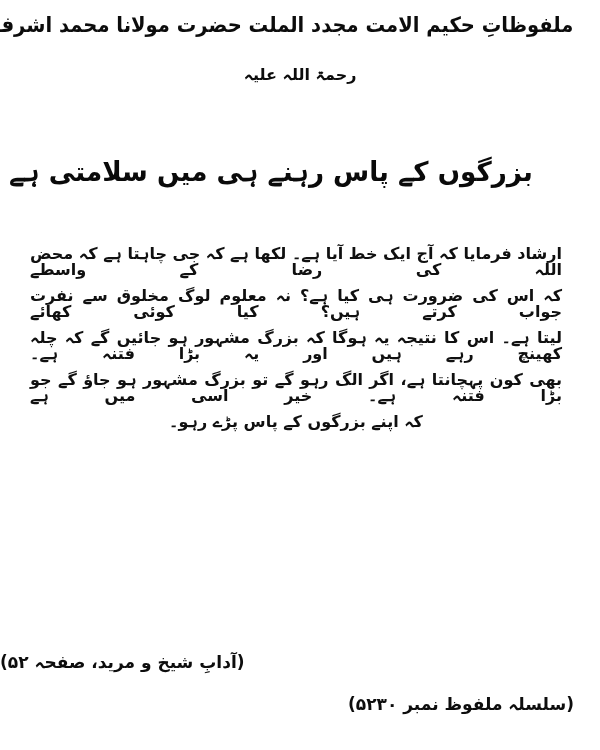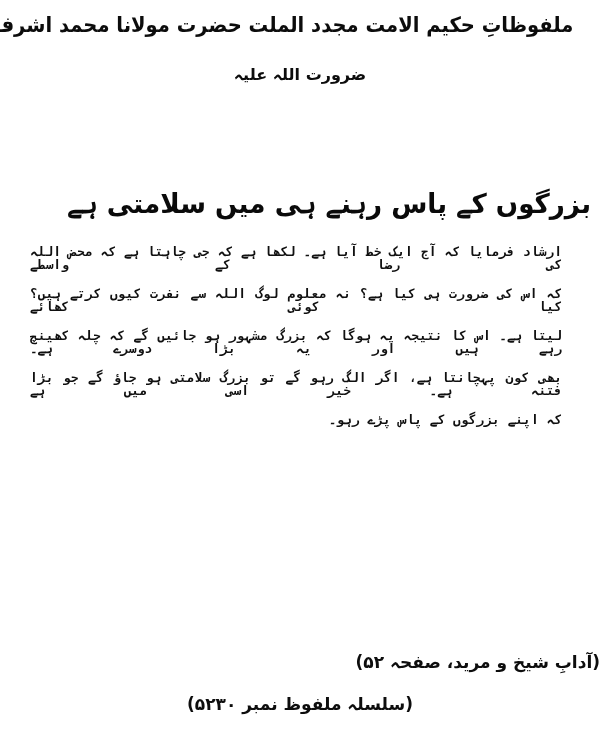--- a/index.html
+++ b/index.html
@@ -49,22 +49,21 @@
     color: #0c0c0c;
     line-height: 1.4;
   }
 
   
   .title-block {
     position: absolute;
     top: 152px;
     left: 0;
     right: 0;
-    text-align: right;
-    margin-top: 32px;
+    text-align: left;
   }
 
   .doc-title {
     font-size: 27px;
     font-weight: 700;
     line-height: 1.45;
     color: #0a0a0a;
     white-space: nowrap;
     transform: scaleX(0.97);
     transform-origin: center center;
@@ -73,101 +72,100 @@
   
   .body-block {
     position: absolute;
     top: 246px;
     right: 38px;
     left: 30px;
   }
 
   .body-line {
     display: flex;
-    font-size: 13px;
+    font-size: 16px;
     font-weight: 600;
     line-height: 1;
     height: 42px;
     align-items: center;
     color: #101010;
     white-space: nowrap;
     overflow: visible;
-    font-family: Liberation Mono, monospace;
   }
 
   
   .body-line.justify {
     display: block;
     text-align: justify;
     text-align-last: justify;
     white-space: normal;
   }
 
   .body-line.justify > span {
     display: inline;
   }
 
   .body-line.last-line {
     display: block;
-    text-align: right;
+    text-align: center;
     white-space: nowrap;
   }
 
   
   .citation-block {
     position: absolute;
     top: 652px;
     left: 0;
     right: 0;
-    text-align: right;
+    text-align: left;
   }
 
   .citation {
     font-size: 17px;
     font-weight: 700;
     color: #0d0d0d;
     white-space: nowrap;
   }
 
   
   .footer-block {
     position: absolute;
     top: 694px;
     left: 26px;
     right: 26px;
-    text-align: center;
+    text-align: right;
   }
 
   .footer-note {
     font-size: 17px;
     font-weight: 700;
     color: #0d0d0d;
     white-space: nowrap;
     display: inline-block;
   }
 </style>
 </head>
 <body>
 
 <div class="page">
 
   <div class="header-block">
     <div class="doc-header">ملفوظاتِ حکیم الامت مجدد الملت حضرت مولانا محمد اشرف علی تھانوی</div>
-    <div class="doc-subheader">ضرورت اللہ علیہ</div>
+    <div class="doc-subheader">رحمۃ اللہ علیہ</div>
   </div>
 
   <div class="title-block">
     <div class="doc-title">بزرگوں کے پاس رہنے ہی میں سلامتی ہے</div>
   </div>
 
   <div class="body-block">
     <div class="body-line justify"><span>ارشاد فرمایا کہ آج ایک خط آیا ہے۔ لکھا ہے کہ جی چاہتا ہے کہ محض اللہ کی رضا کے واسطے</span></div>
-    <div class="body-line justify"><span>کہ اس کی ضرورت ہی کیا ہے؟ نہ معلوم لوگ اللہ سے نفرت کیوں کرتے ہیں؟ کیا کوئی کھائے</span></div>
-    <div class="body-line justify"><span>لیتا ہے۔ اس کا نتیجہ یہ ہوگا کہ بزرگ مشہور ہو جائیں گے کہ چلہ کھینچ رہے ہیں اور یہ بڑا دوسرے ہے۔</span></div>
-    <div class="body-line justify"><span>بھی کون پہچانتا ہے، اگر الگ رہو گے تو بزرگ سلامتی ہو جاؤ گے جو بڑا فتنہ ہے۔ خیر اسی میں ہے</span></div>
+    <div class="body-line justify"><span>کہ اس کی ضرورت ہی کیا ہے؟ نہ معلوم لوگ مخلوق سے نفرت جواب کرتے ہیں؟ کیا کوئی کھائے</span></div>
+    <div class="body-line justify"><span>لیتا ہے۔ اس کا نتیجہ یہ ہوگا کہ بزرگ مشہور ہو جائیں گے کہ چلہ کھینچ رہے ہیں اور یہ بڑا فتنہ ہے۔</span></div>
+    <div class="body-line justify"><span>بھی کون پہچانتا ہے، اگر الگ رہو گے تو بزرگ مشہور ہو جاؤ گے جو بڑا فتنہ ہے۔ خیر اسی میں ہے</span></div>
     <div class="body-line last-line"><span>کہ اپنے بزرگوں کے پاس پڑے رہو۔</span></div>
   </div>
 
   <div class="citation-block">
     <div class="citation">(آدابِ شیخ و مرید، صفحہ ۵۲)</div>
   </div>
 
   <div class="footer-block">
     <div class="footer-note">(سلسلہ ملفوظ نمبر ۵۲۳۰)</div>
   </div>

